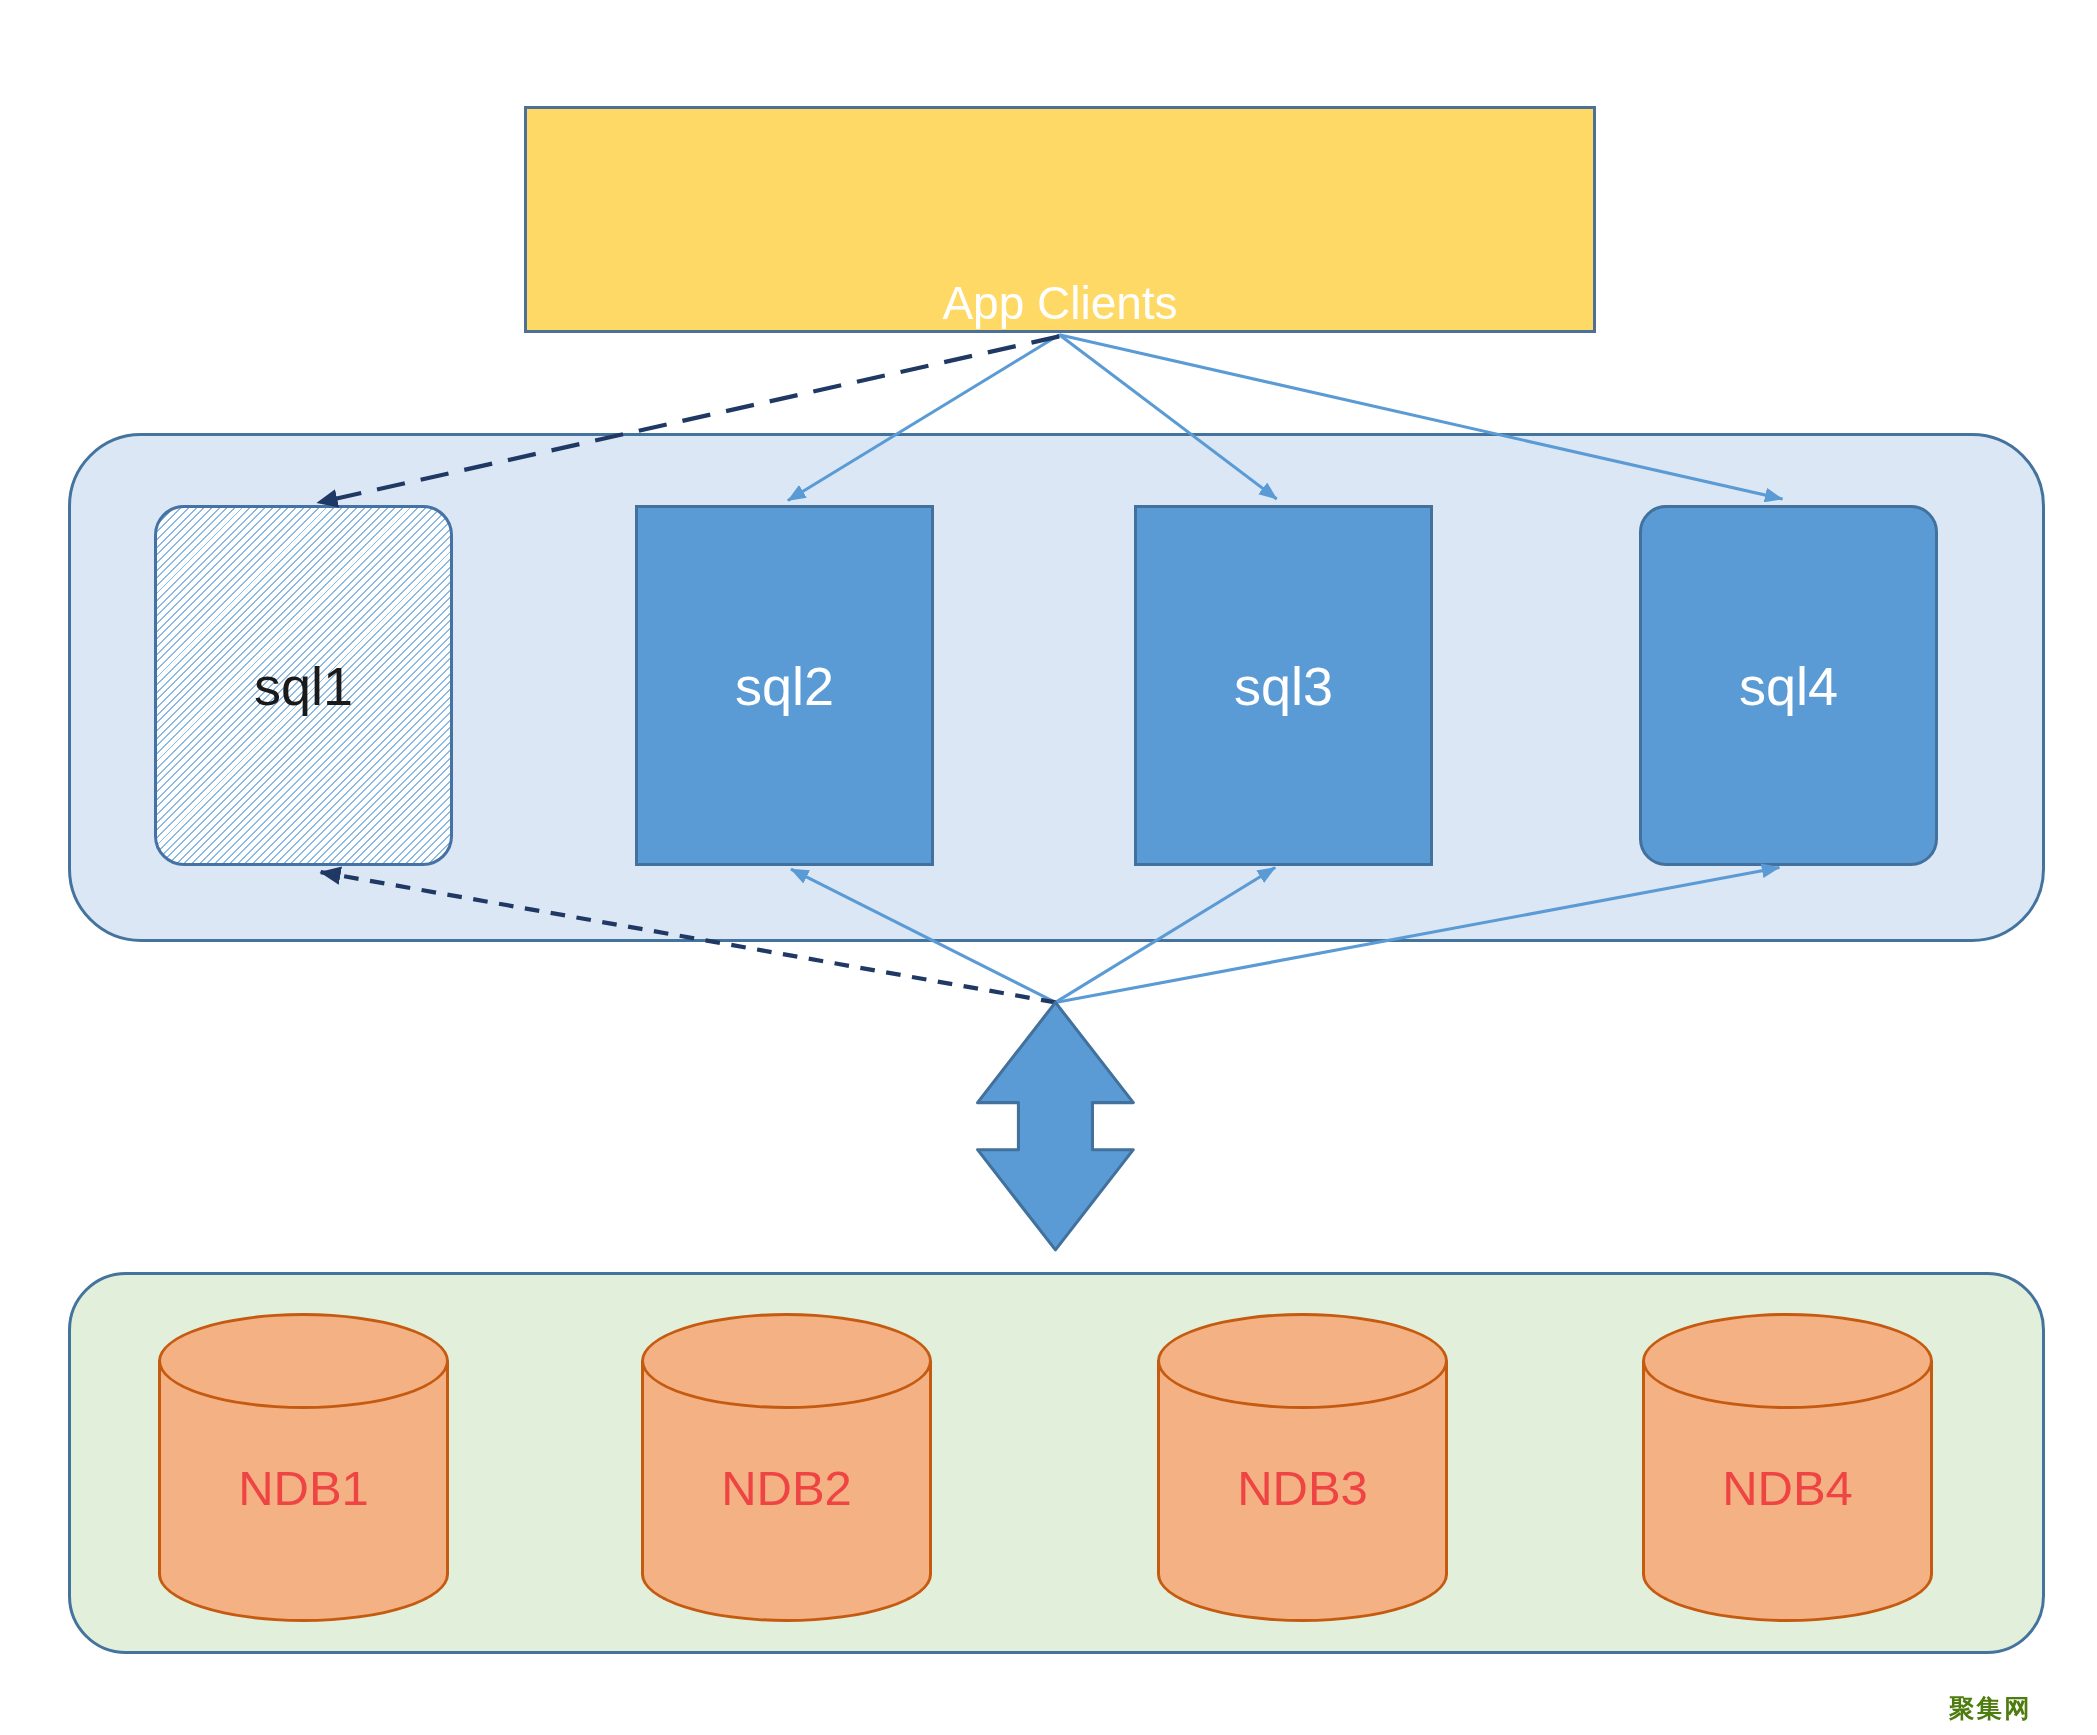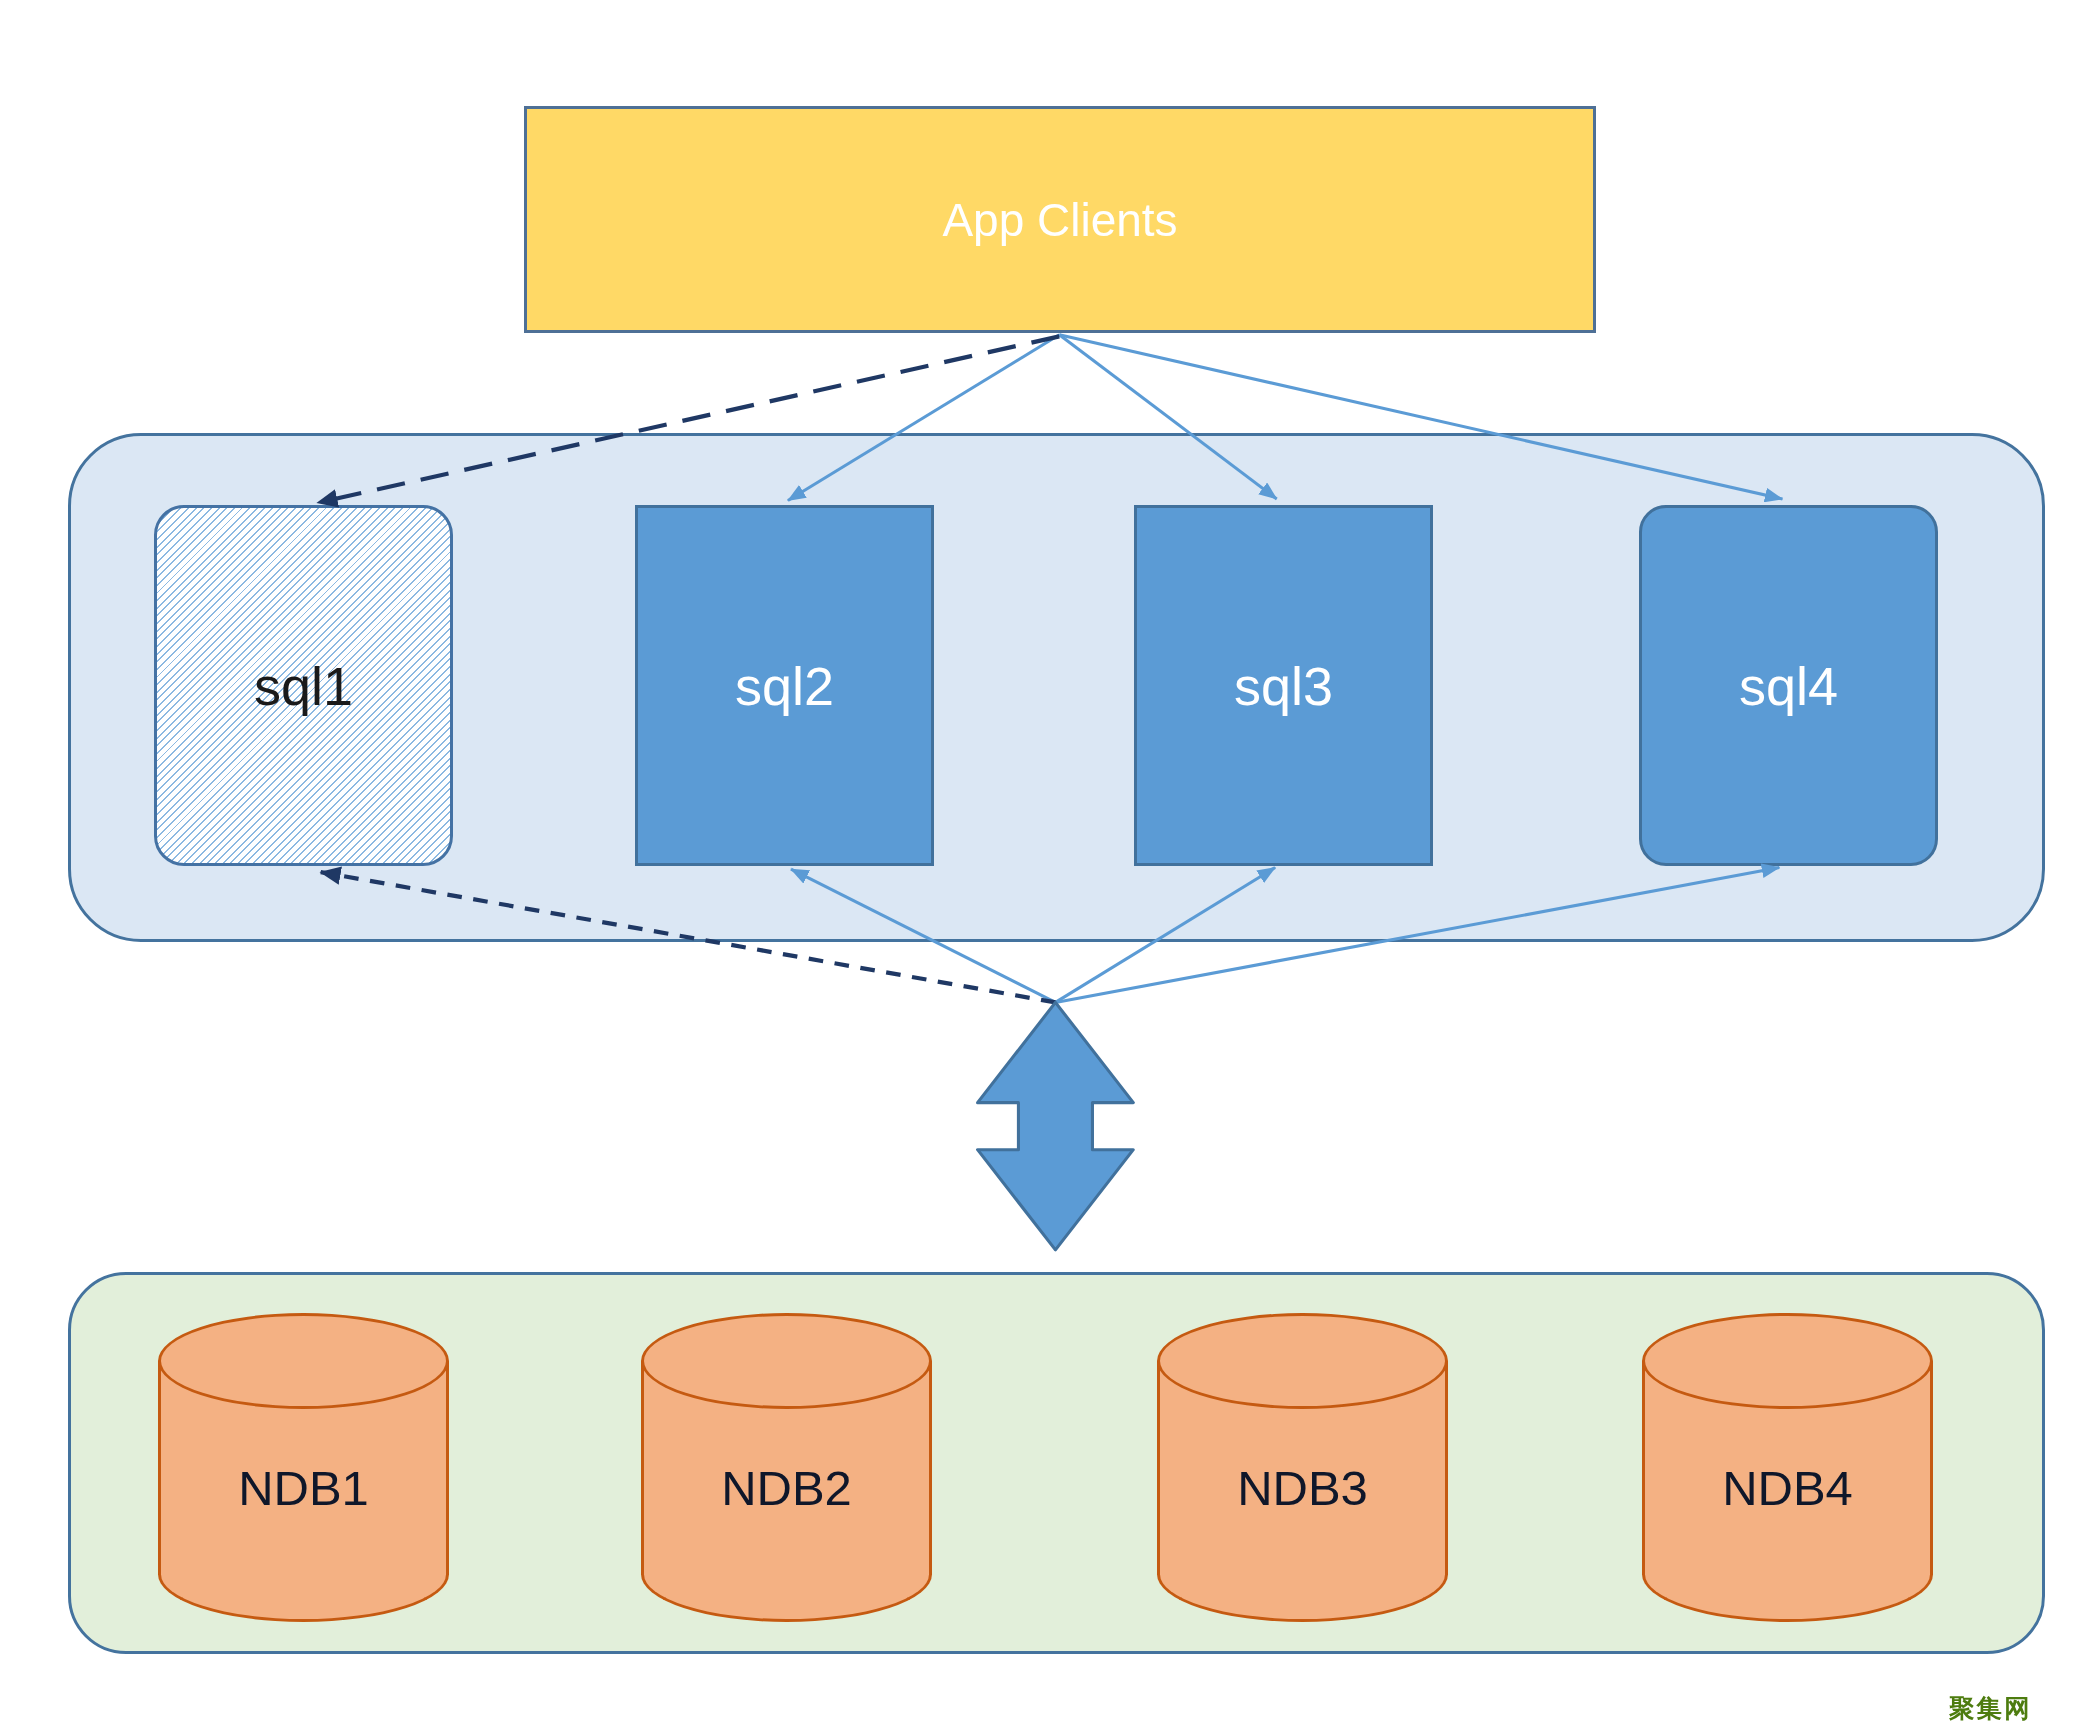--- a/index.html
+++ b/index.html
@@ -27,21 +27,21 @@
     border:3.1px solid #44739e;
     border-radius:58px;
   }
   
   #app-clients{
     position:absolute;
     left:524px;top:106px;width:1072px;height:227px;
     box-sizing:border-box;
     background:#ffd966;
     border:3.1px solid #4e7096;
-    display:flex;align-items:center;justify-content:center;
+    display:flex;align-items:flex-end;justify-content:center;
     color:#ffffff;font-size:46px;
   }
   
   .sql-box{
     position:absolute;
     top:505px;width:299px;height:361px;
     box-sizing:border-box;
     background:#5b9bd5;
     border:3.1px solid #41719c;
     display:flex;align-items:center;justify-content:center;
@@ -79,21 +79,21 @@
   .cyl-top{
     position:absolute;left:0;top:0;width:291px;height:96px;
     box-sizing:border-box;
     background:#f4b183;
     border:3.1px solid #c55a11;
     border-radius:50%;
   }
   .cyl-label{
     position:absolute;left:0;top:147px;width:291px;
     text-align:center;
-    color:#0f172a;font-size:49px;
+    color:#ef4444;font-size:49px;
   }
   #ndb1{left:158px;}
   #ndb2{left:641px;}
   #ndb3{left:1142px;margin-left:15px;}
   #ndb4{left:1642px;}
   
   #connectors{
     position:absolute;left:0;top:0;width:2097px;height:1735px;
     z-index:3;pointer-events:none;
   }

